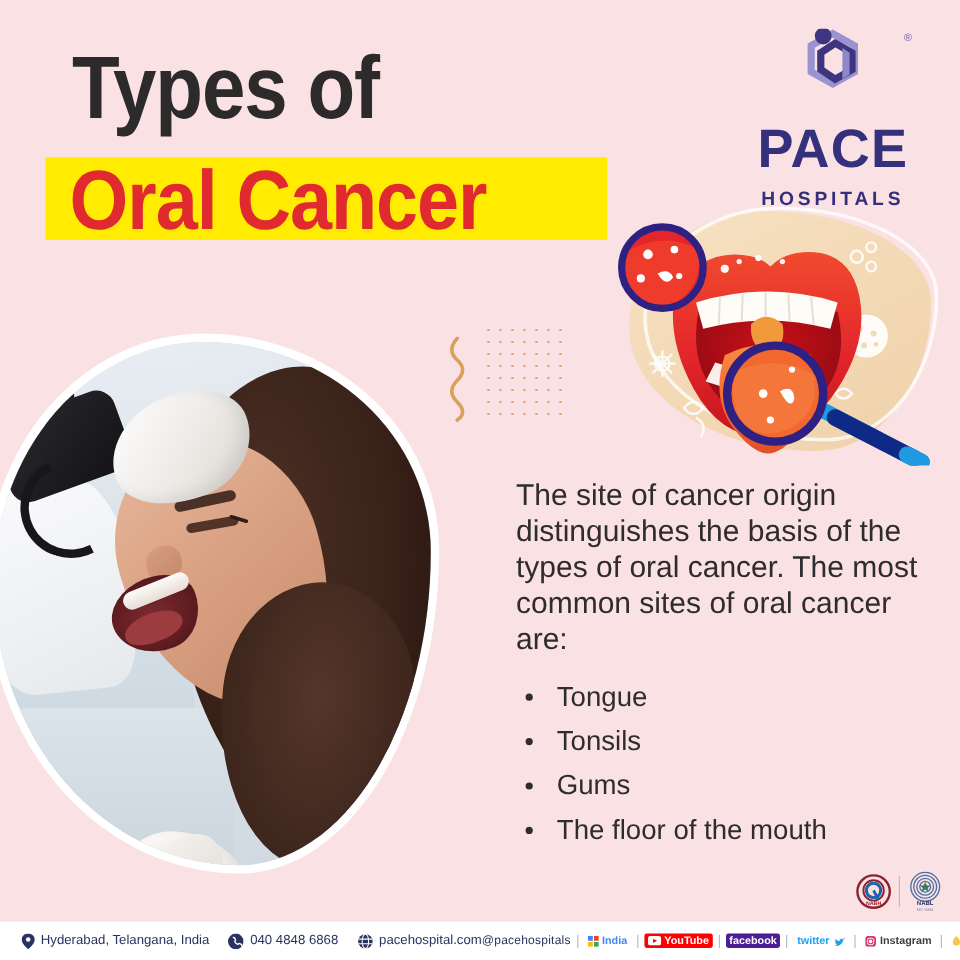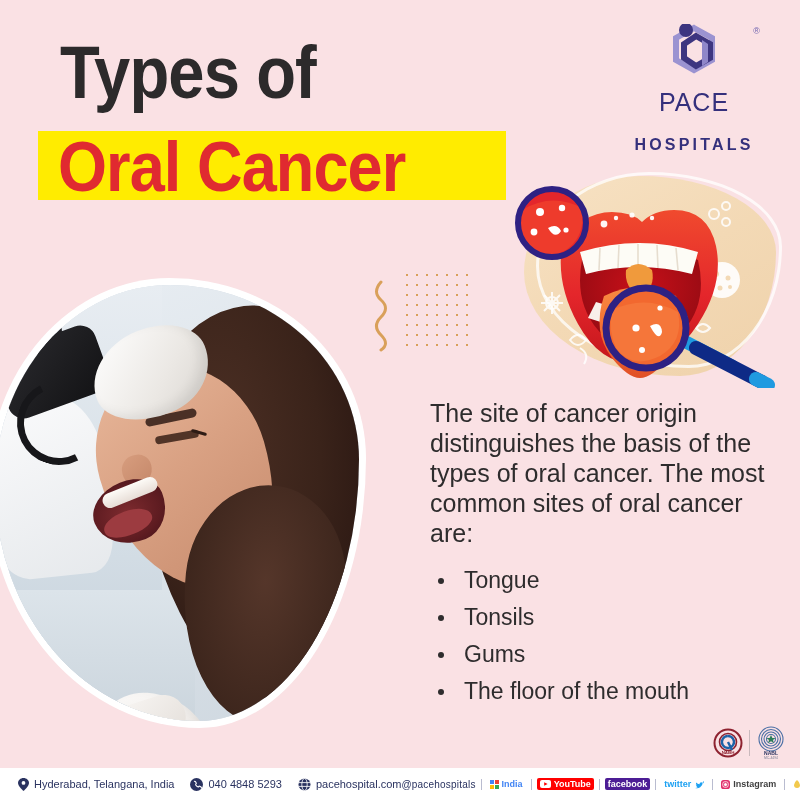--- a/index.html
+++ b/index.html
@@ -31,22 +31,23 @@
     font-weight:bold;color:#e02a30;
     font-family:"Liberation Sans Narrow","Liberation Sans",sans-serif;
     transform:scaleX(.9);transform-origin:left center;
     letter-spacing:-1px;white-space:nowrap;
   }
 
   
   .logo{position:absolute;right:26px;top:24px;width:160px;text-align:center;}
   .logo-mark{position:relative;height:62px;}
   .logo-text{
-    font-size:25px;line-height:32px;font-weight:normal;color:#35307c;
+    font-size:45px;line-height:32px;font-weight:bold;color:#35307c;
     letter-spacing:1px;
+    margin-top:22px;
   }
   .logo-sub{
     font-size:16px;line-height:18px;font-weight:bold;color:#35307c;
     letter-spacing:3.2px;margin-top:18px;
   }
   .reg{position:absolute;right:14px;top:2px;font-size:9px;color:#6a5fae;}
 
   
   .photo-blob{
     position:absolute;left:-12px;top:278px;width:378px;height:450px;
@@ -399,21 +400,21 @@
         </svg>
         <span>Hyderabad, Telangana, India</span>
       </div>
       <div class="f-item">
         <svg width="13" height="13" viewBox="0 0 13 13">
           <circle cx="6.5" cy="6.5" r="6.5" fill="#2a3360"></circle>
           <path d="M4 3.4 q1.1 -0.5 1.7 0.6 l0.5 1 q0.3 0.6 -0.3 1 q-0.4 0.3 -0.1 0.9
                    q0.7 1.3 2 1.9 q0.6 0.3 0.9 -0.2 q0.4 -0.6 1 -0.3 l1 0.5
                    q1.1 0.6 0.5 1.6" fill="none" stroke="#ffffff" stroke-width="1.15"></path>
         </svg>
-        <span>040 4848 5293</span>
+        <span>040 4848 6868</span>
       </div>
       <div class="f-item">
         <svg width="13" height="13" viewBox="0 0 13 13">
           <circle cx="6.5" cy="6.5" r="6" fill="#2a3360"></circle>
           <g stroke="#ffffff" stroke-width=".85" fill="none">
             <ellipse cx="6.5" cy="6.5" rx="2.7" ry="6"></ellipse>
             <line x1="0.7" y1="4.6" x2="12.3" y2="4.6"></line>
             <line x1="0.7" y1="8.4" x2="12.3" y2="8.4"></line>
           </g>
         </svg>

